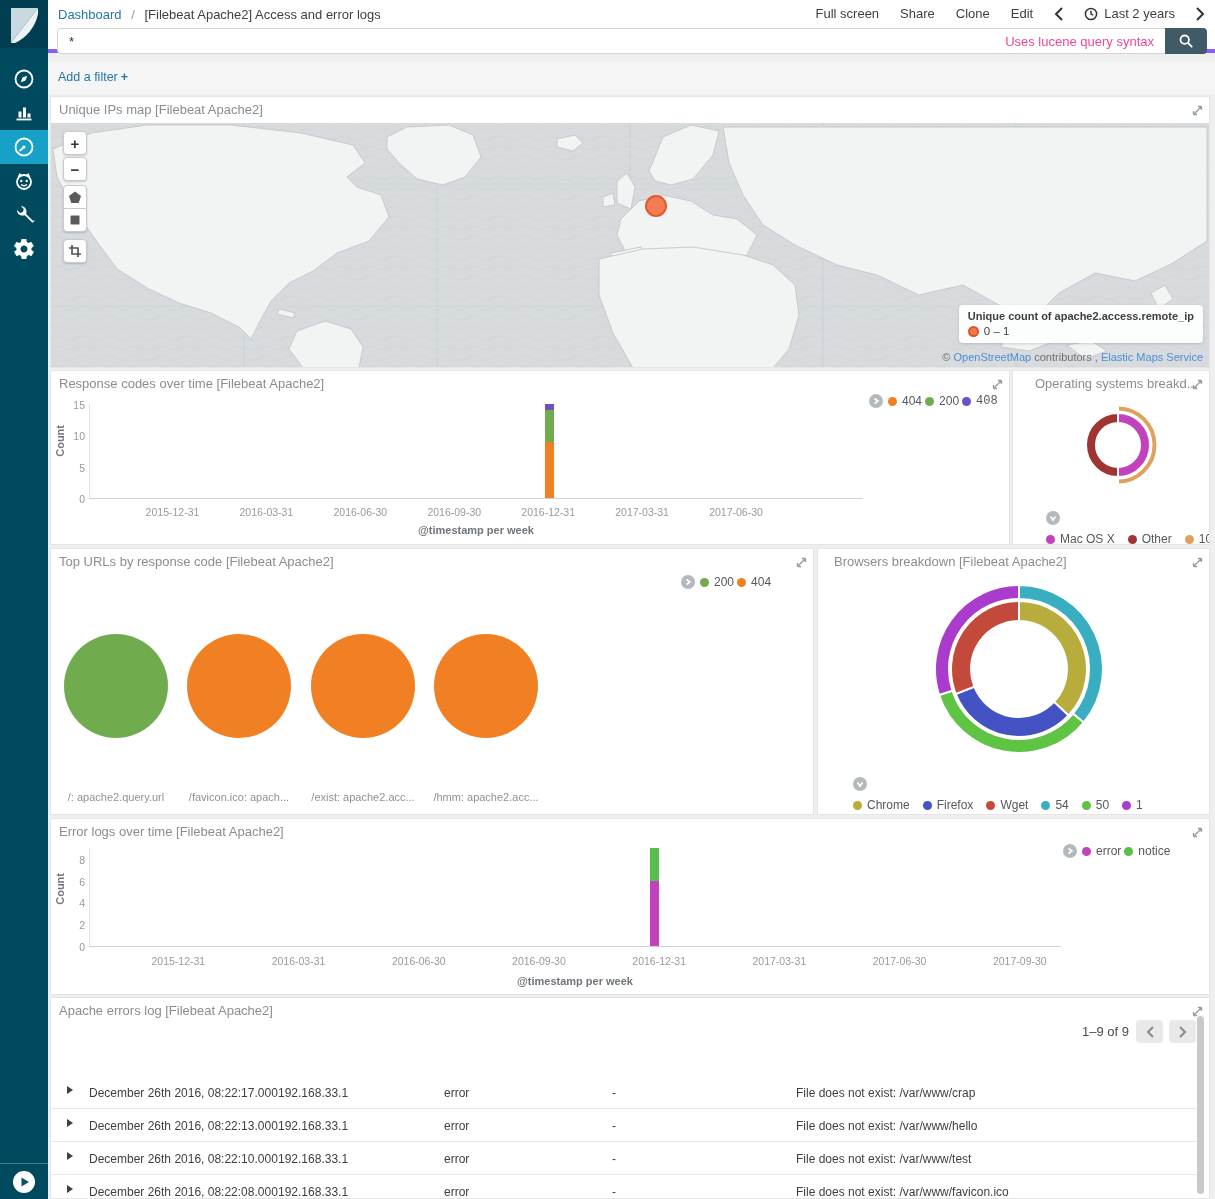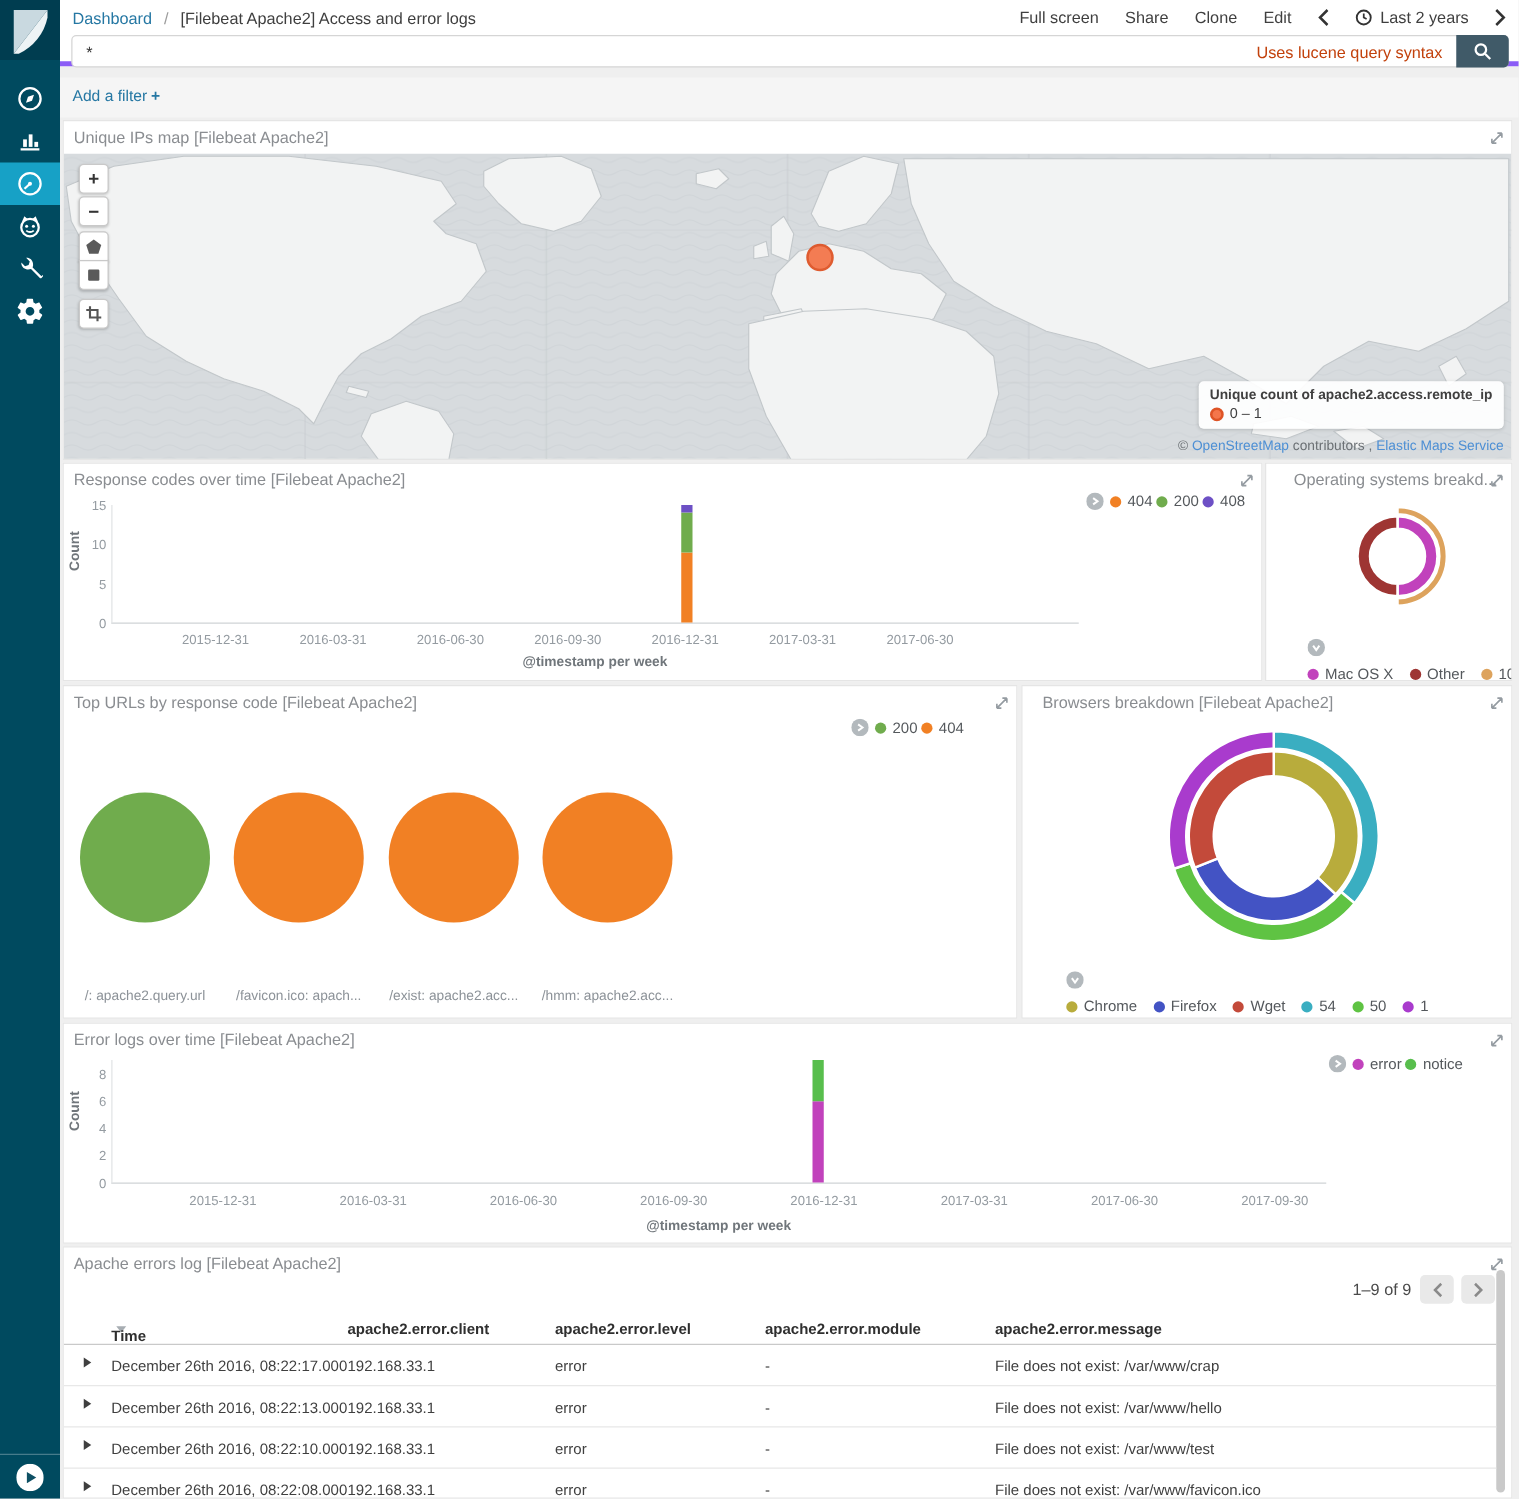--- a/index.html
+++ b/index.html
@@ -18,21 +18,21 @@
   
   #topbar{position:absolute;left:48px;top:0;width:1167px;height:53px;background:#fff;border-bottom:4px solid #8b5cf6;z-index:30}
   #crumbs{position:absolute;left:10px;top:7px;font-size:13px;white-space:nowrap}
   #crumbs a{color:#2577A3;text-decoration:none;cursor:pointer}
   #crumbs .sep{color:#9B9B9B;margin:0 6px}
   #topnav{position:absolute;right:10px;top:6px;display:flex;align-items:center;gap:21px;font-size:13px;color:#3F3F3F}
   #topnav .tn{cursor:pointer;white-space:nowrap}
   .timewrap{display:flex;align-items:flex-end;gap:6px;cursor:pointer}
   #qwrap{position:absolute;left:9px;top:28px;width:1150px;height:26px;border:1px solid #D5D5D5;border-radius:4px;background:#fff;display:flex;align-items:center}
   #qstar{flex:1;padding-left:11px;font-size:13px;color:#333}
-  #qhint{color:#c2410c;font-size:13px;margin-right:11px;cursor:pointer;white-space:nowrap}
+  #qhint{color:#ec4899;font-size:13px;margin-right:11px;cursor:pointer;white-space:nowrap}
   #qbtn{width:42px;height:26px;margin:-1px -1px -1px 0;background:#405A68;border:none;border-radius:0 4px 4px 0;display:flex;align-items:center;justify-content:center;cursor:pointer}
   #filterbar{position:absolute;left:48px;top:62px;width:1167px;height:32px;background:#F5F5F5}
   #addfilter{position:absolute;left:10px;top:8px;font-size:12.5px;color:#2577A3;cursor:pointer}
   #addfilter b{font-weight:bold;margin-left:3px}
 
   
   #dash{position:absolute;left:48px;top:94px;width:1167px;height:1105px}
   .panel{position:absolute;background:#fff;border:1px solid #E5E5E5;overflow:hidden}
   .ptitle{position:absolute;left:8px;top:5px;font-size:13px;color:#8A8D91;white-space:nowrap;z-index:5}
   .pexpand{position:absolute;top:8px;right:6px;cursor:pointer;z-index:6}
@@ -355,21 +355,21 @@
           <span class="leg-item">
             <i class="dot" style="background: rgb(241, 128, 36);"></i>
             <em style="font-style: normal;">404</em>
           </span>
           <span class="leg-item">
             <i class="dot" style="background: rgb(112, 172, 77);"></i>
             <em style="font-style: normal;">200</em>
           </span>
           <span class="leg-item">
             <i class="dot" style="background: rgb(109, 80, 197);"></i>
-            <em style="font-style: normal;">408</em>
+            <em style="font-style: normal; font-family: Liberation Mono, monospace;">408</em>
           </span>
         </div>
     </div>
   </section>
 
   <section class="panel" id="p-os">
     <div class="ptitle">Operating systems breakd...</div>
     <span class="pexpand">
       <svg width="11" height="11" viewBox="0 0 11 11">
           <path d="M1.5 9.5 L9.5 1.5 M9.5 1.5 H5.9 M9.5 1.5 V5.1 M1.5 9.5 H5.1 M1.5 9.5 V5.9" stroke="#949BA1" stroke-width="1.3" fill="none"></path>
@@ -568,27 +568,20 @@
       <svg width="8" height="12" viewBox="0 0 8 12">
           <path d="M7 1 L2 6 L7 11" stroke="#8A8A8A" stroke-width="2" fill="none"></path>
         </svg>
     </div>
     <div class="pbtn" id="pnext">
       <svg width="8" height="12" viewBox="0 0 8 12">
           <path d="M1 1 L6 6 L1 11" stroke="#8A8A8A" stroke-width="2" fill="none"></path>
         </svg>
     </div>
     <div id="sbar"></div>
-    <div id="thead">
-      <span class="c-time"><span>Time</span><i class="sortcaret"></i></span>
-      <span class="c-client">apache2.error.client</span>
-      <span class="c-level">apache2.error.level</span>
-      <span class="c-module">apache2.error.module</span>
-      <span class="c-msg">apache2.error.message</span>
-    </div>
     <div id="trows">
         <div class="trow">
           <span class="rcaret"></span>
           <span class="c-time">December 26th 2016, 08:22:17.000</span>
           <span class="c-client">192.168.33.1</span>
           <span class="c-level">error</span>
           <span class="c-module">-</span>
           <span class="c-msg">File does not exist: /var/www/crap</span>
         </div>
         <div class="trow">

